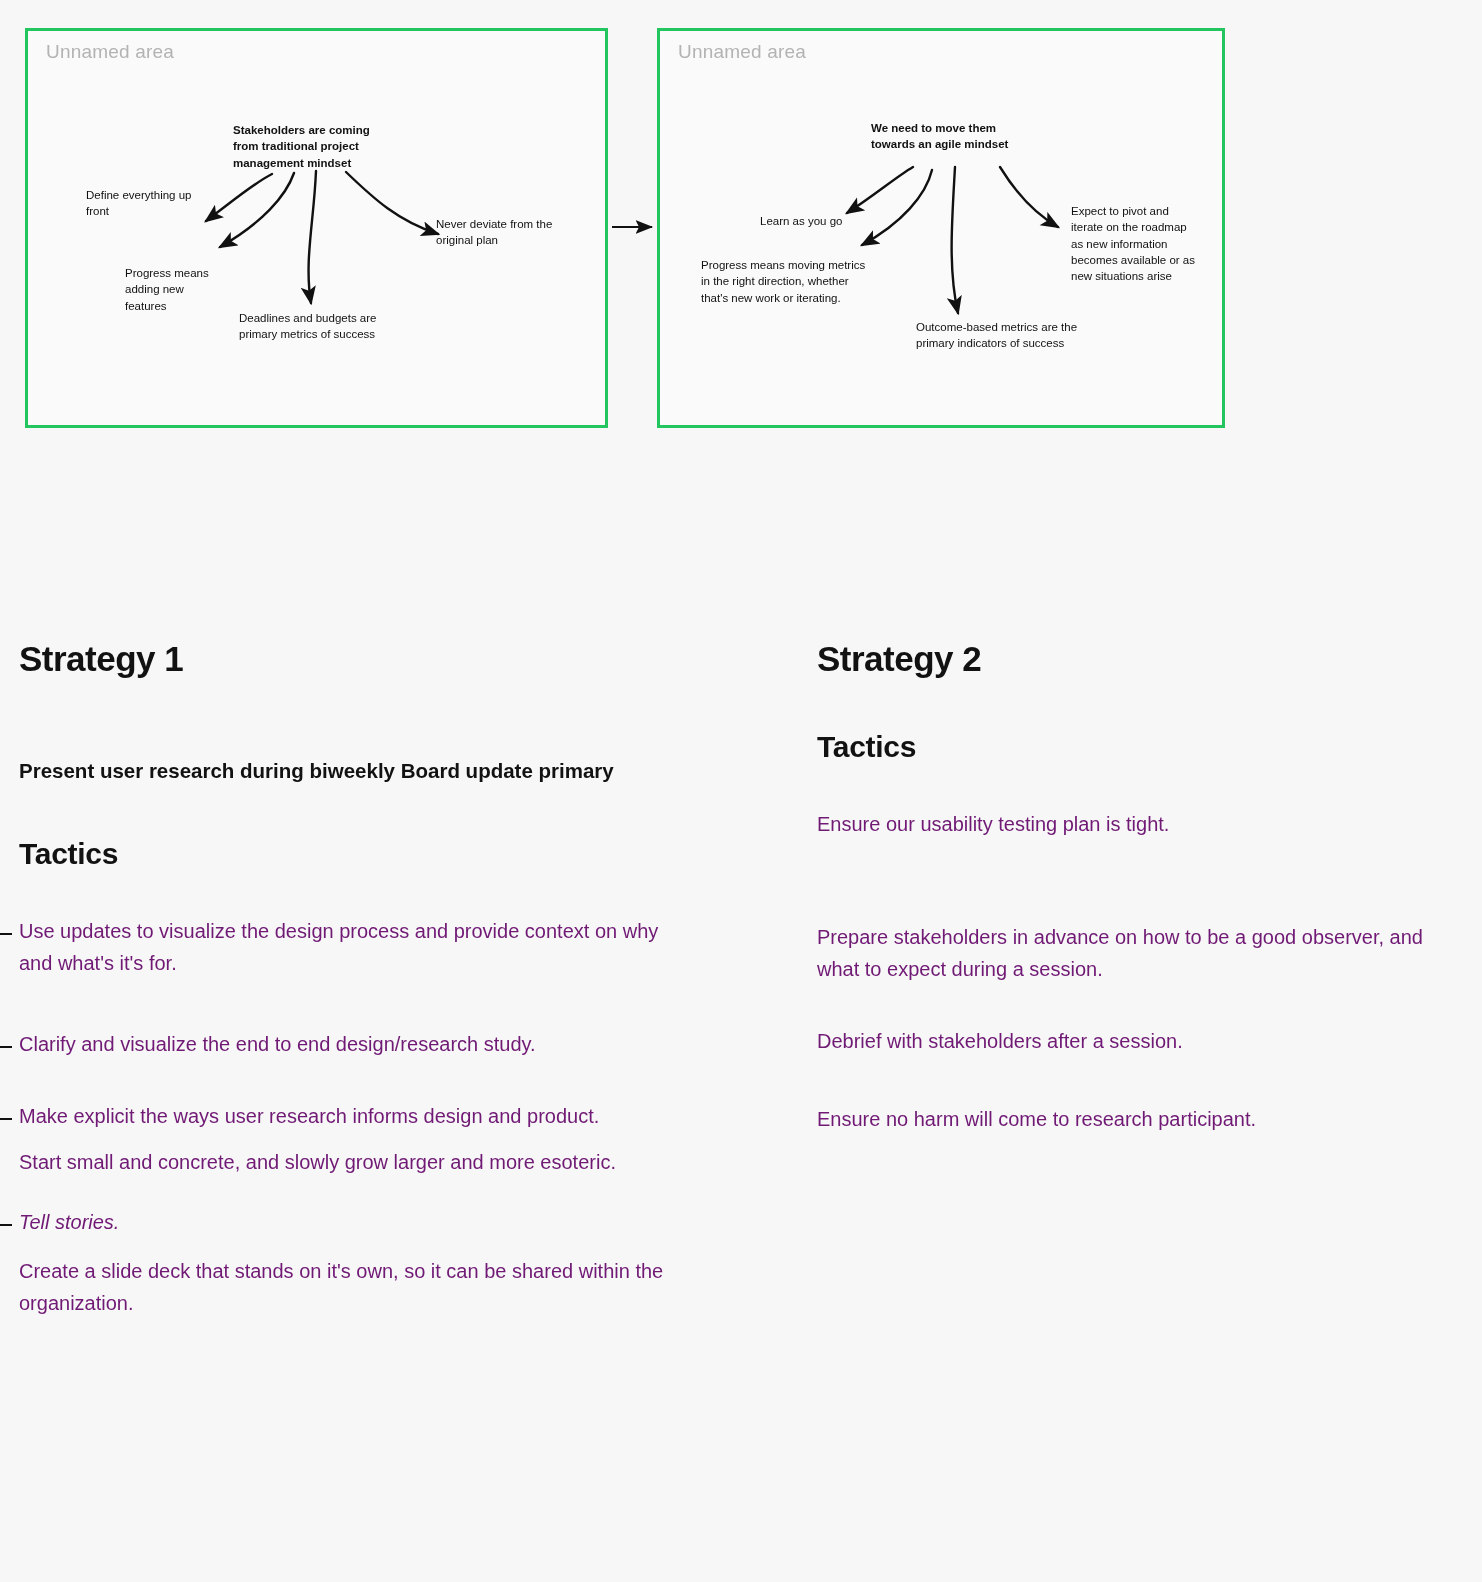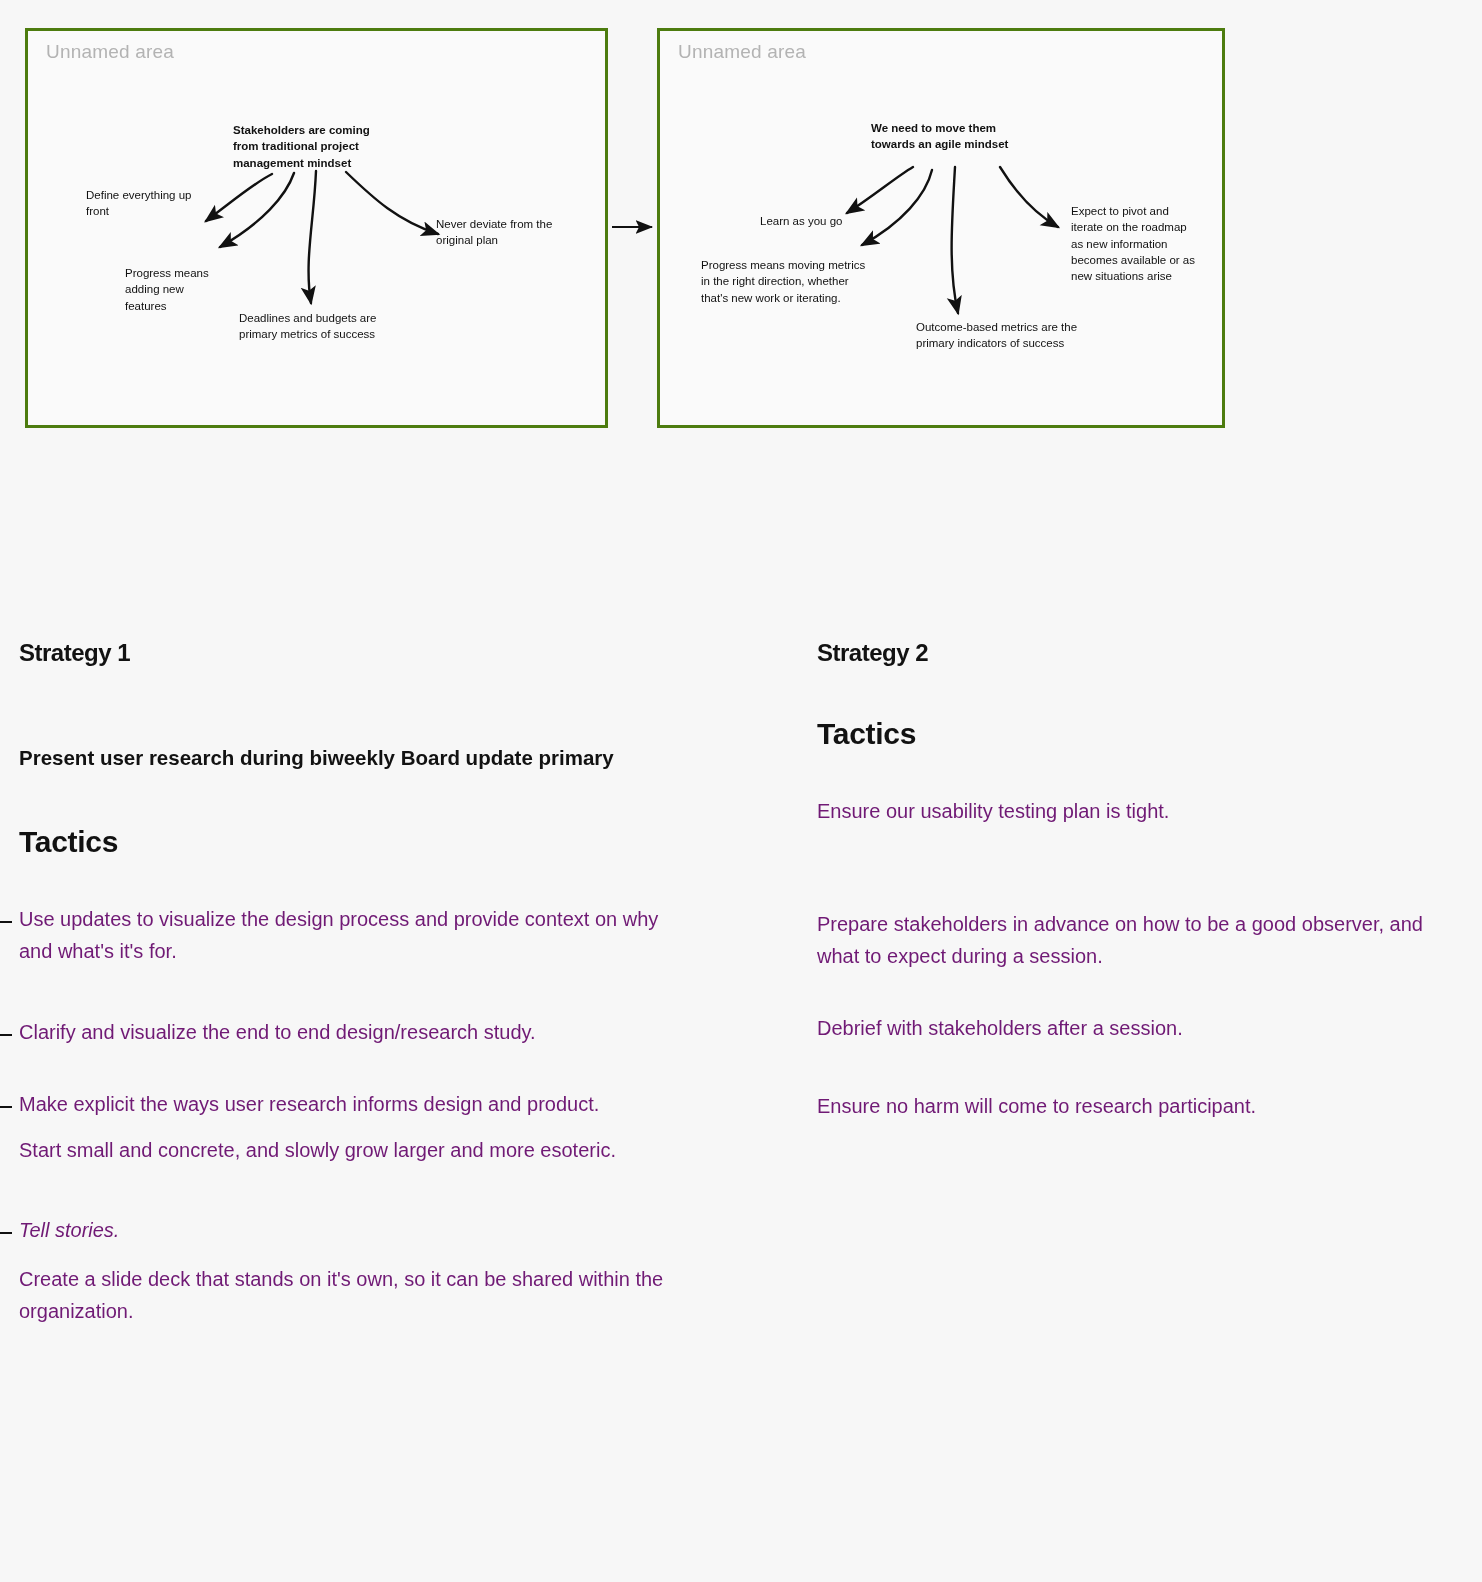--- a/index.html
+++ b/index.html
@@ -20,21 +20,21 @@
   #diagram-region {
     position: absolute;
     left: 0;
     top: 0;
     width: 1482px;
     height: 460px;
   }
 
   .area-box {
     position: absolute;
-    border: 3px solid #4d7c0f;
+    border: 3px solid #22c55e;
     background: #fafafa;
     box-sizing: border-box;
   }
   #area-box-left  { left: 25px;  top: 28px; width: 583px; height: 400px; }
   #area-box-right { left: 657px; top: 28px; width: 568px; height: 400px; }
 
   .area-title {
     position: absolute;
     left: 18px;
     top: 10px;
@@ -75,21 +75,21 @@
     height: 940px;
   }
   .strategy-col {
     position: absolute;
     top: 0;
   }
   #strategy-col-1 { left: 19px;  width: 660px; }
   #strategy-col-2 { left: 817px; width: 640px; }
 
   .strategy-title {
-    font-size: 24px;
+    font-size: 35px;
     font-weight: bold;
     letter-spacing: -0.5px;
     margin: 0 0 0 0;
     line-height: 1.1;
     color: #121212;
   }
   .strategy-desc {
     font-size: 20.5px;
     font-weight: bold;
     line-height: 1.55;
@@ -202,21 +202,21 @@
         <span>Use updates to visualize the design process and provide context on why and what's it's for.</span>
       </div>
       <div class="tactic-item" style="margin-bottom:40px;">
         <span class="tactic-bullet"></span>
         <span>Clarify and visualize the end to end design/research study.</span>
       </div>
       <div class="tactic-item" style="margin-bottom:14px;">
         <span class="tactic-bullet"></span>
         <span>Make explicit the ways user research informs design and product.</span>
       </div>
-      <div class="tactic-item" style="margin-bottom:48px;">
+      <div class="tactic-item" style="margin-bottom:28px;">
         
         <span>Start small and concrete, and slowly grow larger and more esoteric.</span>
       </div>
       <div class="tactic-item" style="font-style:italic;">
         <span class="tactic-bullet"></span>
         <span>Tell stories.</span>
       </div>
       <div class="tactic-item">
         
         <span>Create a slide deck that stands on it's own, so it can be shared within the organization.</span>

